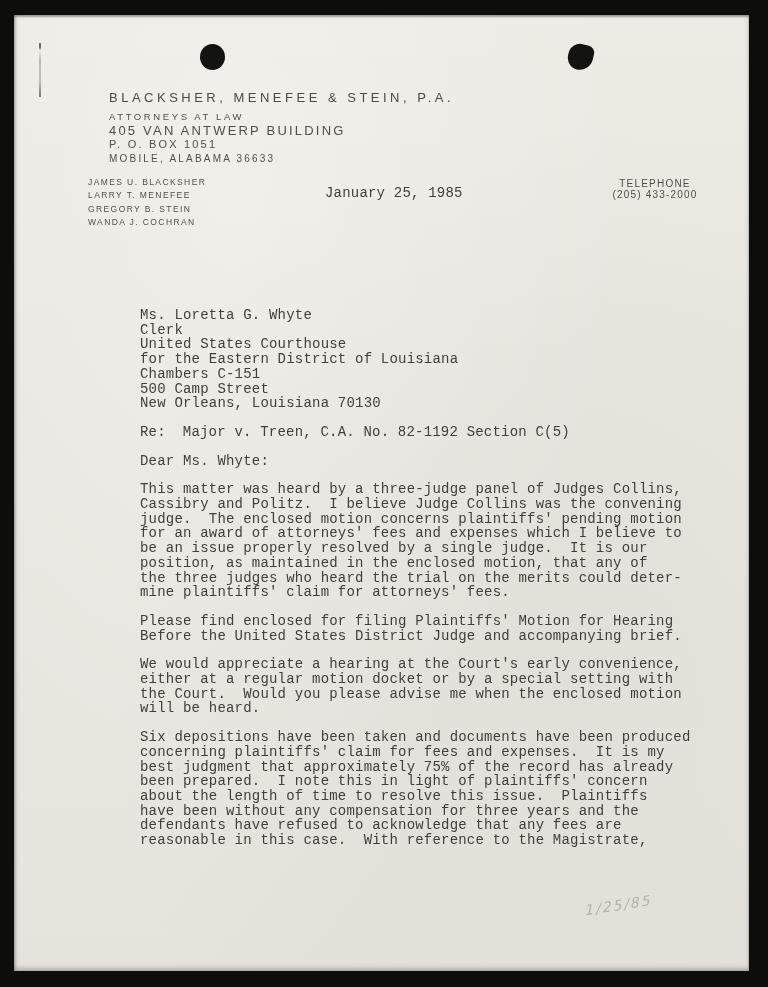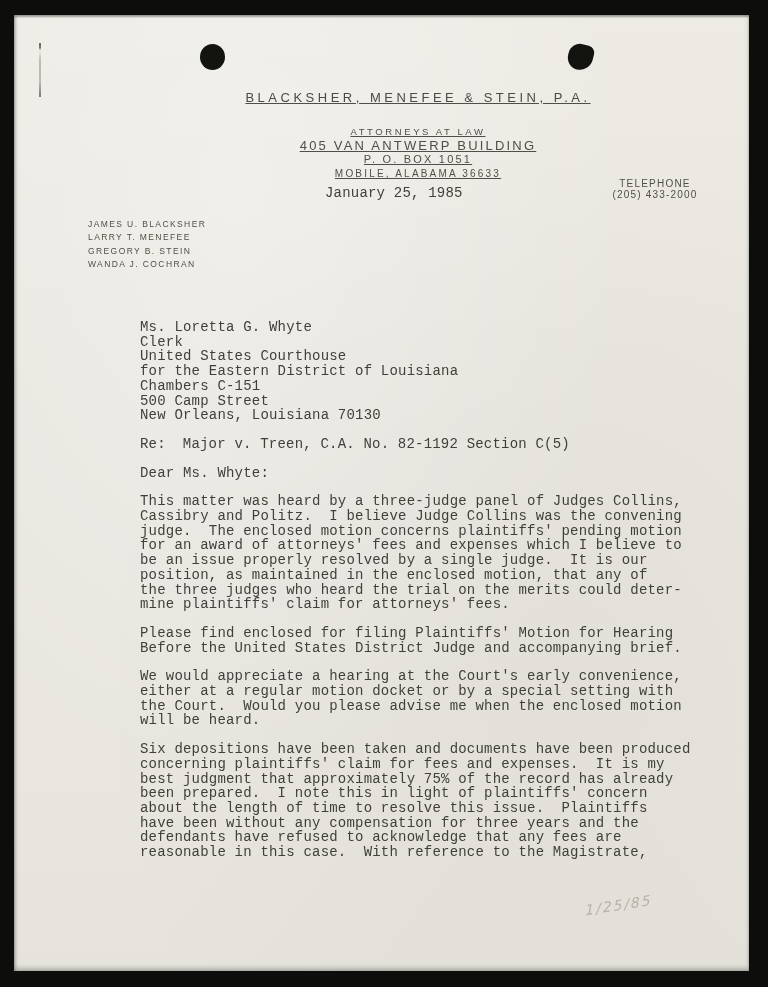--- a/index.html
+++ b/index.html
@@ -20,51 +20,49 @@
     position:absolute;width:25px;height:26px;background:#131310;border-radius:50%;
   }
   .punch-hole.right{border-radius:48% 30% 55% 50%;transform:rotate(14deg);}
   .pen-mark{
     position:absolute;left:25px;top:28px;width:2px;height:54px;
     background:linear-gradient(180deg,#44423c 0%,#44423c 8%,rgba(90,88,80,0) 14%,rgba(120,118,110,0.55) 30%,rgba(110,108,100,0.5) 70%,#55534d 100%);
     opacity:.75;
   }
   
   .letterhead{
-    position:absolute;left:84px;top:76px;width:640px;text-align:center;
+    position:absolute;left:95px;top:76px;width:640px;
     color:#504e48;
-    text-decoration:underline;
   }
   .lh-firm{font-size:13px;line-height:13px;letter-spacing:3.5px;font-weight:400;color:#4b4a44;}
-  .lh-tagline{font-size:9.5px;line-height:9px;letter-spacing:2.6px;margin-top:23px;}
+  .lh-tagline{font-size:9.5px;line-height:9px;letter-spacing:2.6px;margin-top:8px;}
   .lh-addr1{font-size:13px;line-height:9px;letter-spacing:2.2px;margin-top:5px;}
   .lh-addr2{font-size:11px;line-height:9px;letter-spacing:2.2px;margin-top:5px;}
   .lh-addr3{font-size:10px;line-height:9px;letter-spacing:2.2px;margin-top:5px;}
   .attorneys{
     position:absolute;left:74px;top:161px;
     font-size:8.5px;line-height:13.3px;letter-spacing:1.4px;color:#504e48;
     white-space:pre;
-    margin-top:42px;
   }
   .phone{
     position:absolute;left:596px;top:163px;width:90px;text-align:center;
     font-size:10px;line-height:11px;letter-spacing:1.2px;color:#504e48;
     white-space:pre-line;
   }
   
   .typed{font-family:"Liberation Mono","DejaVu Sans Mono",monospace;color:#403f3a;}
   .date-line{
     position:absolute;left:311px;top:170px;
     font-size:14px;letter-spacing:0.2px;text-align:center;
   }
   .letter-body{
     position:absolute;left:126px;top:289px;width:585px;
     font-size:14px;line-height:14.7px;letter-spacing:0.2px;
   }
-  .block{white-space:pre;margin:16px 0 0 0;}
+  .block{white-space:pre;margin:4px 0 0 0;}
   .block + .block{margin-top:14px;}
   .re-subject{
     text-underline-offset:3px;text-decoration-thickness:1px;
     margin-left:17px;
   }
   .handwritten{
     position:absolute;left:571px;top:882px;
     font-family:"DejaVu Sans",sans-serif;font-style:italic;
     font-size:14px;color:#b5b2a8;letter-spacing:2px;
     transform:rotate(-9deg) skewX(-8deg);

